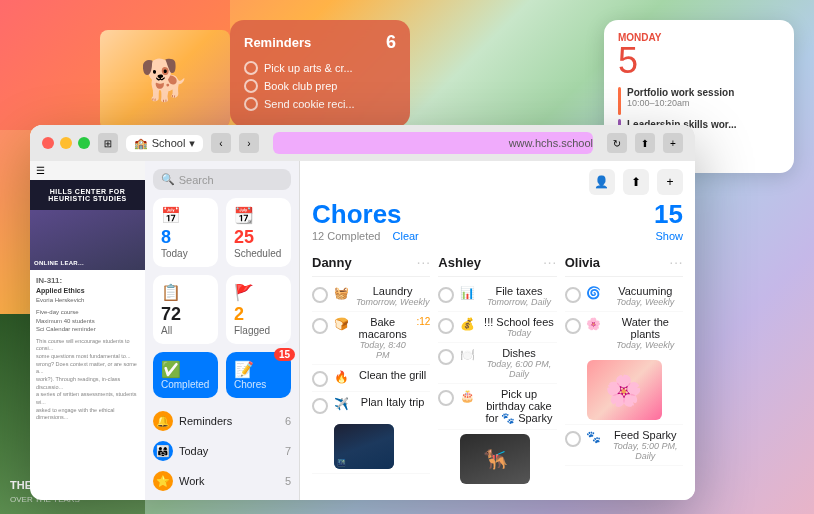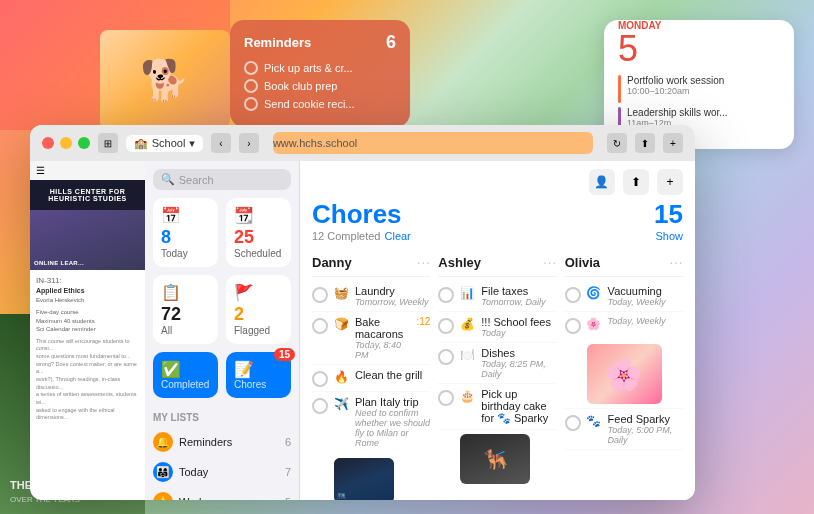--- a/index.html
+++ b/index.html
@@ -76,28 +76,28 @@
       border: 2px solid rgba(255,255,255,0.7);
       flex-shrink: 0;
     }
 
     
     .calendar-widget {
       position: absolute;
       top: 20px; right: 20px;
       background: white;
       border-radius: 14px;
-      padding: 0 14px;
+      padding: 12px 14px;
       width: 190px;
       z-index: 5;
       box-shadow: 0 4px 20px rgba(0,0,0,0.15);
     }
     .cal-day-label { font-size: 10px; color: #e74c3c; font-weight: 600; text-transform: uppercase; }
     .cal-date { font-size: 36px; font-weight: 300; color: #e74c3c; line-height: 1; margin-bottom: 8px; }
-    .cal-event-title { font-size: 10px; font-weight: 400; color: #333; }
+    .cal-event-title { font-size: 10px; font-weight: 700; color: #333; }
     .cal-event-time { font-size: 9px; color: #888; }
     .cal-event-bar {
       width: 3px; height: 28px;
       background: #ff7043;
       border-radius: 2px;
       margin-right: 6px;
       flex-shrink: 0;
     }
     .cal-event-row { display: flex; align-items: flex-start; }
     .cal-more { font-size: 9px; color: #888; margin-top: 4px; }
@@ -143,26 +143,26 @@
       flex-shrink: 0;
     }
     .traffic-lights { display: flex; gap: 6px; }
     .tl { width: 12px; height: 12px; border-radius: 50%; }
     .tl-red { background: #ff5f57; }
     .tl-yellow { background: #ffbd2e; }
     .tl-green { background: #28ca41; }
     .browser-btn { width: 20px; height: 20px; background: rgba(0,0,0,0.1); border-radius: 4px; display: flex; align-items: center; justify-content: center; font-size: 10px; }
     .address-bar {
       flex: 1;
-      background: #fdba74;
+      background: #f0abfc;
       border-radius: 6px;
       height: 22px;
       display: flex;
       align-items: center;
-      justify-content: flex-start;
+      justify-content: flex-end;
       font-size: 11px;
       color: #555;
       margin: 0 6px;
     }
     .tab-pill {
       background: white;
       border-radius: 6px;
       padding: 2px 8px;
       font-size: 11px;
       color: #333;
@@ -312,33 +312,34 @@
       float: right;
       font-size: 26px;
       font-weight: 700;
       color: #007aff;
     }
     .chores-meta {
       font-size: 11px;
       color: #888;
       display: flex;
       align-items: flex-start;
-      gap: 4px;
+      gap: 12px;
     }
 
     .chores-columns {
       display: flex;
       flex: 1;
       overflow: hidden;
       padding: 0 8px;
     }
     .chores-col {
       flex: 1;
       overflow-y: auto;
       padding: 0 4px;
+      text-align: center;
     }
     .col-header {
       display: flex;
       align-items: center;
       justify-content: space-between;
       padding: 4px 0 6px;
       border-bottom: 1px solid #f0f0f0;
       margin-bottom: 4px;
     }
     .col-name { font-size: 13px; font-weight: 600; color: #1c1c1e; }
@@ -454,21 +455,21 @@
       <div style="background:#f5f5f5; padding:4px 6px; display:flex; align-items:center; gap:4px;">
         <span class="hamburger">☰</span>
       </div>
       <div class="school-header">HILLS CENTER FOR HEURISTIC STUDIES</div>
       <div class="school-hero">
         <div style="background: linear-gradient(160deg, #5a4a8a 0%, #3a3a5a 100%); width:100%; height:100%; position:relative;">
           <div style="position:absolute; bottom:0; left:0; color: white; font-size: 6px; padding:4px; font-weight:600; letter-spacing:0.3px;">ONLINE LEAR...</div>
         </div>
       </div>
       <div class="school-course">
-        <div style="font-size:8px; color:#666; margin-bottom:2px;">IN-311:</div>
+        <div style="font-size:8px; color:#666; margin-bottom:2px;font-weight:bold;">IN-311:</div>
         <div class="course-title">Applied Ethics</div>
         <div class="course-sub">Evoria Herskevich</div>
         <div class="course-sub" style="margin-top:4px;">
           Five-day course<br>Maximum 40 students<br>Sci Calendar reminder
         </div>
         <div class="course-sub" style="margin-top:4px; font-size:5.5px; color:#888;">
           This course will encourage students to consi...<br>
           some questions most fundamental to...<br>
           wrong? Does context matter, or are some a...<br>
           work?). Through readings, in-class discussio...<br>
@@ -519,21 +520,20 @@
           <div style="font-size:10px; opacity:0.8;">Completed</div>
         </div>
         <div class="rem-chores" style="position:relative; background:#007aff; border-radius:10px; padding:8px; color:white;">
           <div class="chores-badge">15</div>
           <div style="font-size:16px;">📝</div>
           <div style="font-size:18px; font-weight:700;"></div>
           <div style="font-size:10px; opacity:0.8;">Chores</div>
         </div>
       </div>
 
-      <div class="rem-section-title">My Lists</div>
       <div>
         <div class="rem-list-item">
           <div class="rem-list-icon" style="background:#ff9500;">🔔</div>
           <span class="rem-list-label">Reminders</span>
           <span class="rem-list-count">6</span>
         </div>
         <div class="rem-list-item">
           <div class="rem-list-icon" style="background:#007aff;">👨‍👩‍👧</div>
           <span class="rem-list-label">Today</span>
           <span class="rem-list-count">7</span>
@@ -597,22 +597,20 @@
             <div class="task-content">
               <div class="task-name">Clean the grill</div>
             </div>
           </div>
           <div class="task-item" style="flex-direction:column; align-items:flex-start;">
             <div style="display:flex; align-items:flex-start; gap:6px; width:100%;">
               <div class="task-circle"></div>
               <span class="task-icon">✈️</span>
               <div class="task-content">
                 <div class="task-name">Plan Italy trip</div>
-                <div class="task-sub">Need to confirm whether we
-should fly to Milan or Rome</div>
               </div>
             </div>
             <div class="task-img" style="margin-left:22px; background: linear-gradient(160deg, #2c3e50, #3498db, #1a252f); position:relative; overflow:hidden;">
               <div style="position:absolute; inset:0; background: linear-gradient(160deg, #1a1a2e 0%, #16213e 50%, #0f3460 100%); opacity:0.8;"></div>
               <div style="position:absolute; bottom:2px; left:3px; color:white; font-size:7px; opacity:0.9;">🌃</div>
             </div>
           </div>
         </div>
 
         <div class="chores-col">
@@ -634,21 +632,21 @@
             <div class="task-content">
               <div class="task-name">!!! School fees</div>
               <div class="task-sub">Today</div>
             </div>
           </div>
           <div class="task-item">
             <div class="task-circle"></div>
             <span class="task-icon">🍽️</span>
             <div class="task-content">
               <div class="task-name">Dishes</div>
-              <div class="task-sub">Today, 8:25 PM, Daily</div>
+              <div class="task-sub">Today, 6:00 PM, Daily</div>
             </div>
           </div>
           <div class="task-item">
             <div class="task-circle"></div>
             <span class="task-icon">🎂</span>
             <div class="task-content">
               <div class="task-name">Pick up birthday cake for 🐾 Sparky</div>
             </div>
           </div>
 
@@ -670,20 +668,21 @@
             <div class="task-content">
               <div class="task-name">Vacuuming</div>
               <div class="task-sub">Today, Weekly</div>
             </div>
           </div>
           <div class="task-item" style="flex-direction:column; align-items:flex-start;">
             <div style="display:flex; align-items:flex-start; gap:6px; width:100%;">
               <div class="task-circle"></div>
               <span class="task-icon">🌸</span>
               <div class="task-content">
+                <div class="task-name">Water the plants</div>
                 <div class="task-sub">Today, Weekly</div>
               </div>
             </div>
 
             <div style="margin-left:22px; margin-top:4px; width:75px; height:60px; background: linear-gradient(135deg, #ff9a9e, #fad0c4, #ff6b9d); border-radius:6px; overflow:hidden; display:flex; align-items:center; justify-content:center;">
               <span style="font-size:30px;">🌸</span>
             </div>
           </div>
           <div class="task-item">
             <div class="task-circle"></div>

